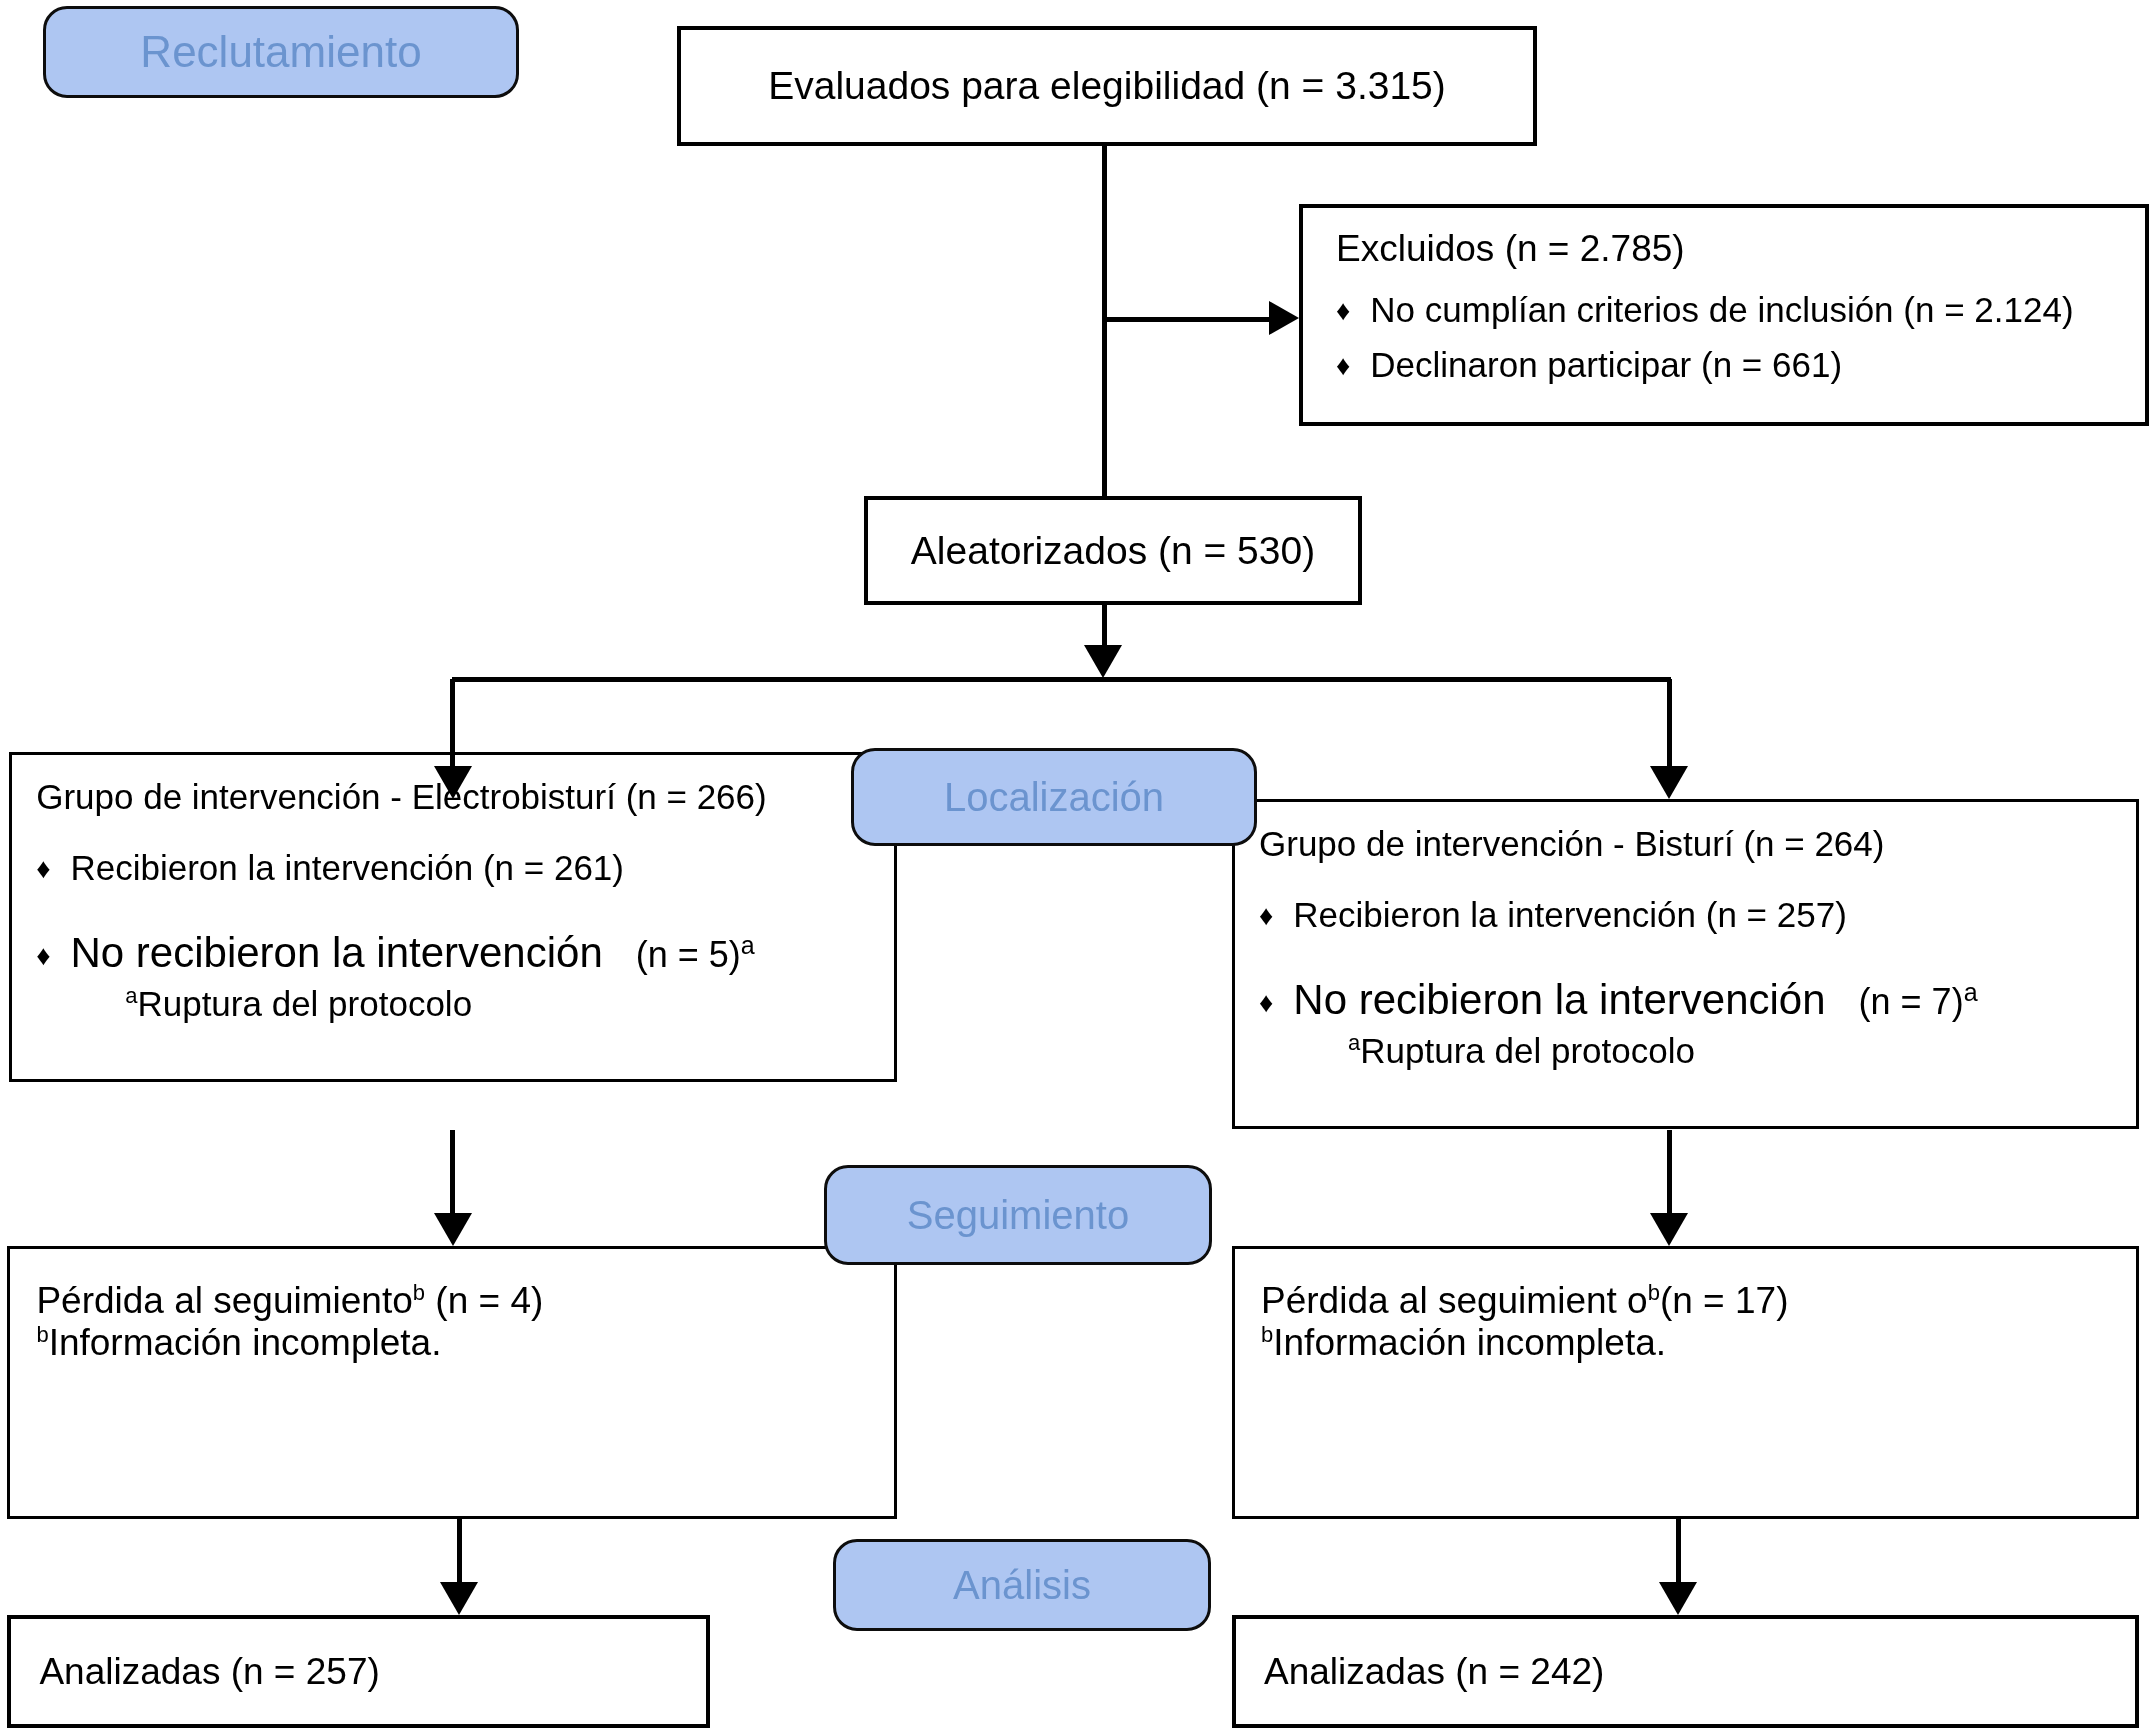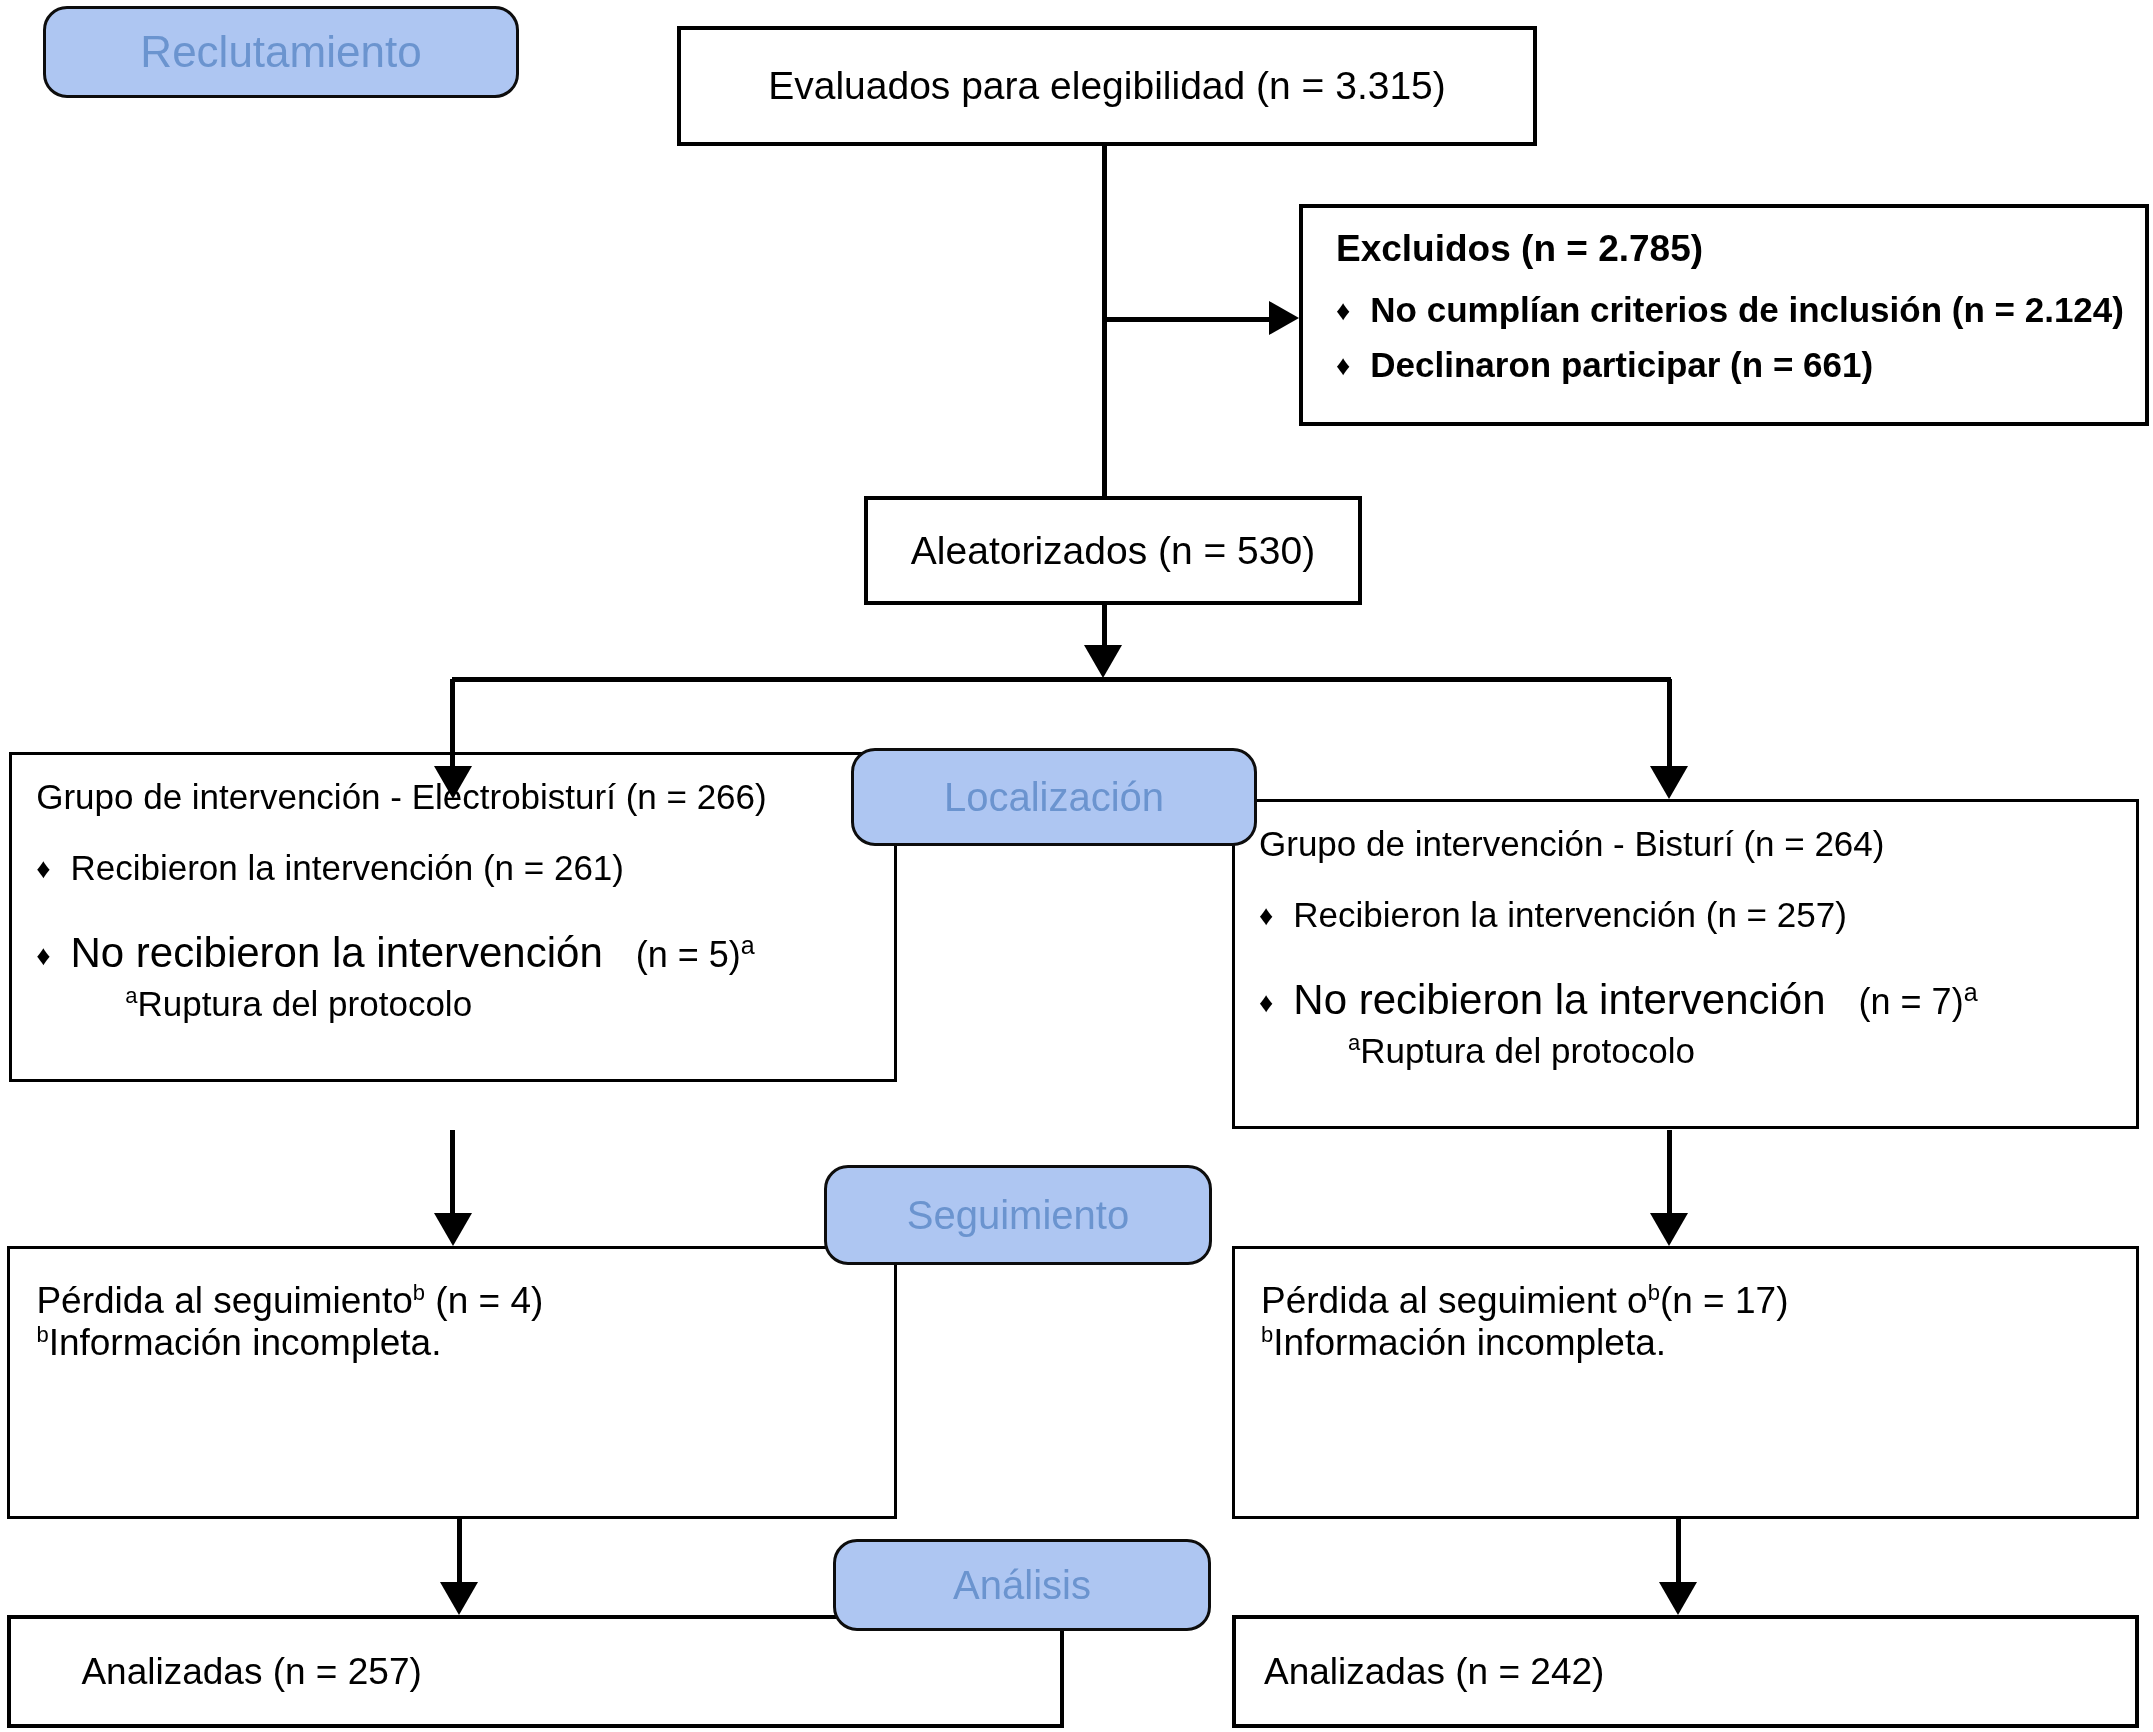--- a/index.html
+++ b/index.html
@@ -39,21 +39,21 @@
   .group-content { padding:22px 7.4px 0 24px; font-size:35px; white-space:nowrap; }
   .group-title { margin-bottom:31px; }
   .bullet { display:flex; align-items:baseline; gap:20px; margin-bottom:41px; }
   .bullet .diamond { font-size:28px; transform:translateY(-1.8px); }
   .bullet.big { font-size:42px; margin-bottom:7.4px; }
   .bullet.big .tail { font-size:36px; margin-left:13px; }
   .footnote-line { margin-left:89px; font-size:35px; }
   sup { font-size:22px; vertical-align:super; line-height:0; }
   .bullet.big sup { font-size:25px; }
 
-  .excl-content { padding:20px 10px 0 33px; font-size:35px; white-space:nowrap;font-weight:bold; }
+  .excl-content { padding:20px 10px 0 33px; font-size:35px; white-space:nowrap; }
   .excl-title { margin-bottom:20px; font-size:37px; }
   .excl-content .bullet { margin-bottom:14.8px; }
 
   .follow-content { padding:31px 7.4px 0 26px; font-size:37px; white-space:nowrap; }
   .follow-note { }
 
   .analysis-content { display:flex; align-items:center; padding-left:28px; font-size:37px; white-space:nowrap; height:100%; box-sizing:border-box; }
 </style>
 </head>
 <body>
@@ -153,21 +153,21 @@
     </div>
   </div>
 
   <div class="line" style="left:457px; top:1519px; width:4.6px; height:65px;"></div>
   <div class="ah-d" style="left:440px; top:1582px;"></div>
   <div class="line" style="left:1676px; top:1519px; width:4.6px; height:65px;"></div>
   <div class="ah-d" style="left:1659px; top:1582px;"></div>
 
   <div class="stage" style="left:833px; top:1539px; width:378px; height:92px;">Análisis</div>
 
-  <div class="wbox" style="left:7.4px; top:1615px; width:1057px; height:113px;padding-left:42px;">
+  <div class="wbox" style="left:7.4px; top:1615px; width:703px; height:113px;">
     <div class="analysis-content">Analizadas (n = 257)</div>
   </div>
   <div class="wbox" style="left:1232px; top:1615px; width:907px; height:113px;">
     <div class="analysis-content">Analizadas (n = 242)</div>
   </div>
 
 </div>
 
 
 </body></html>

